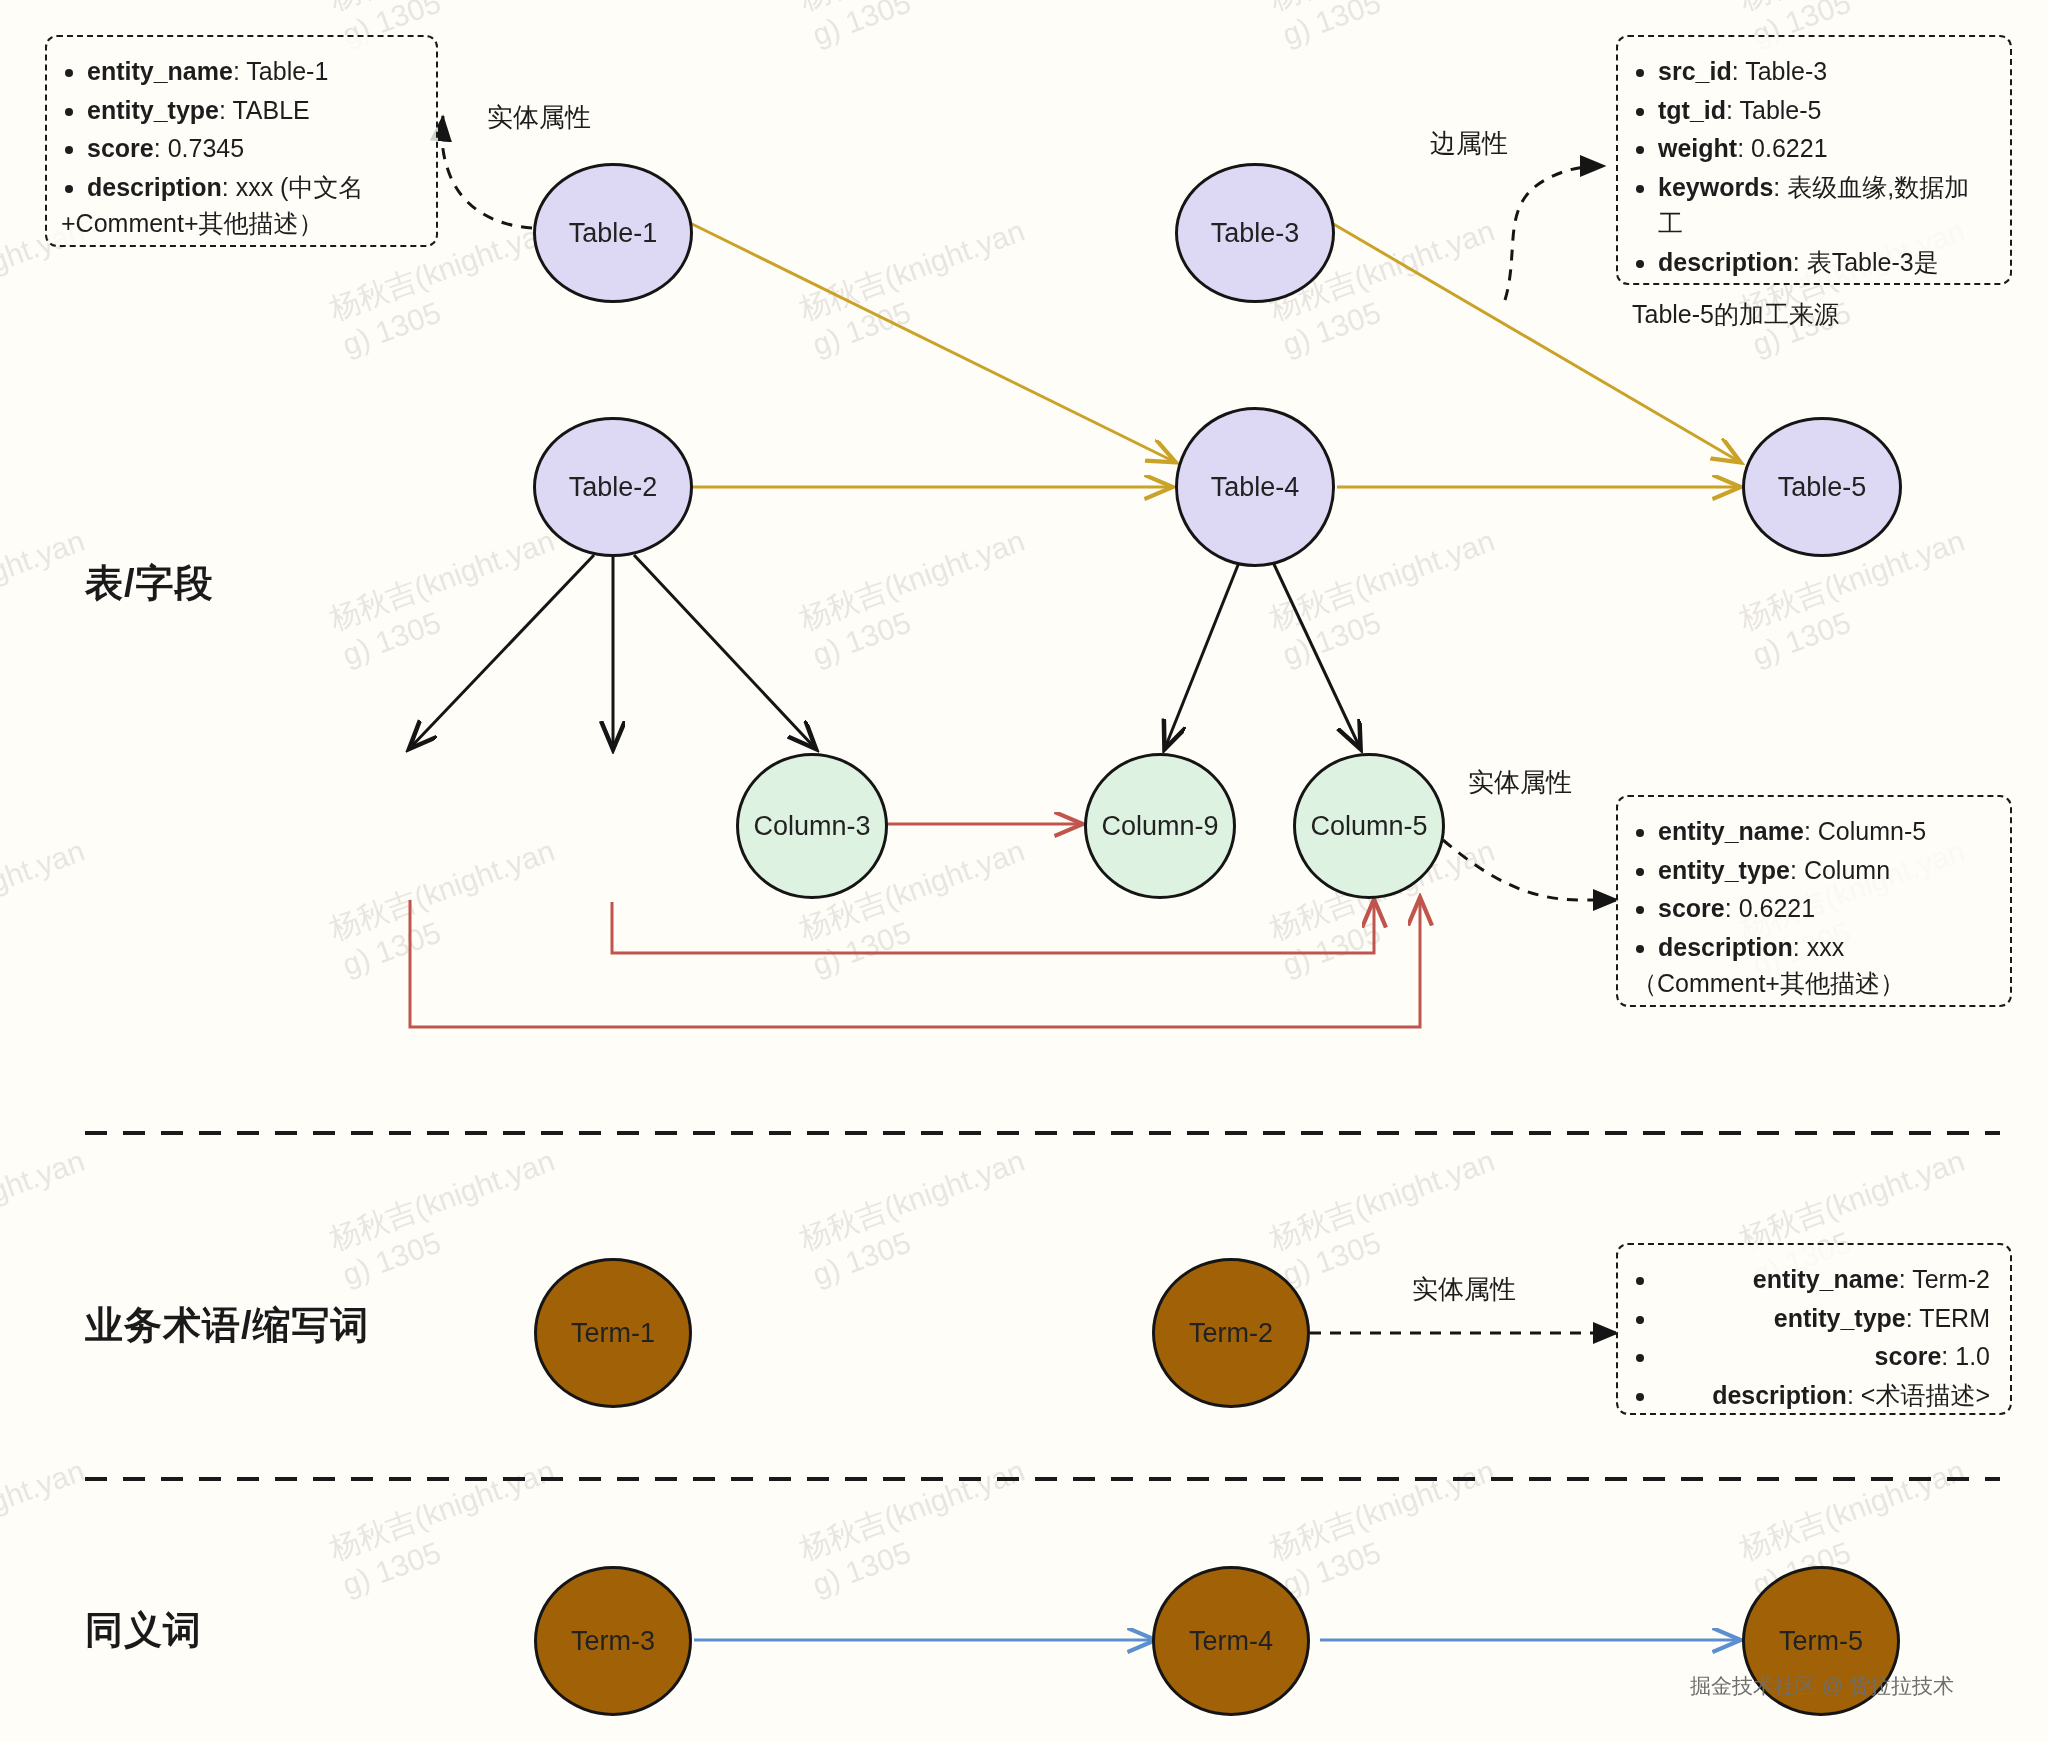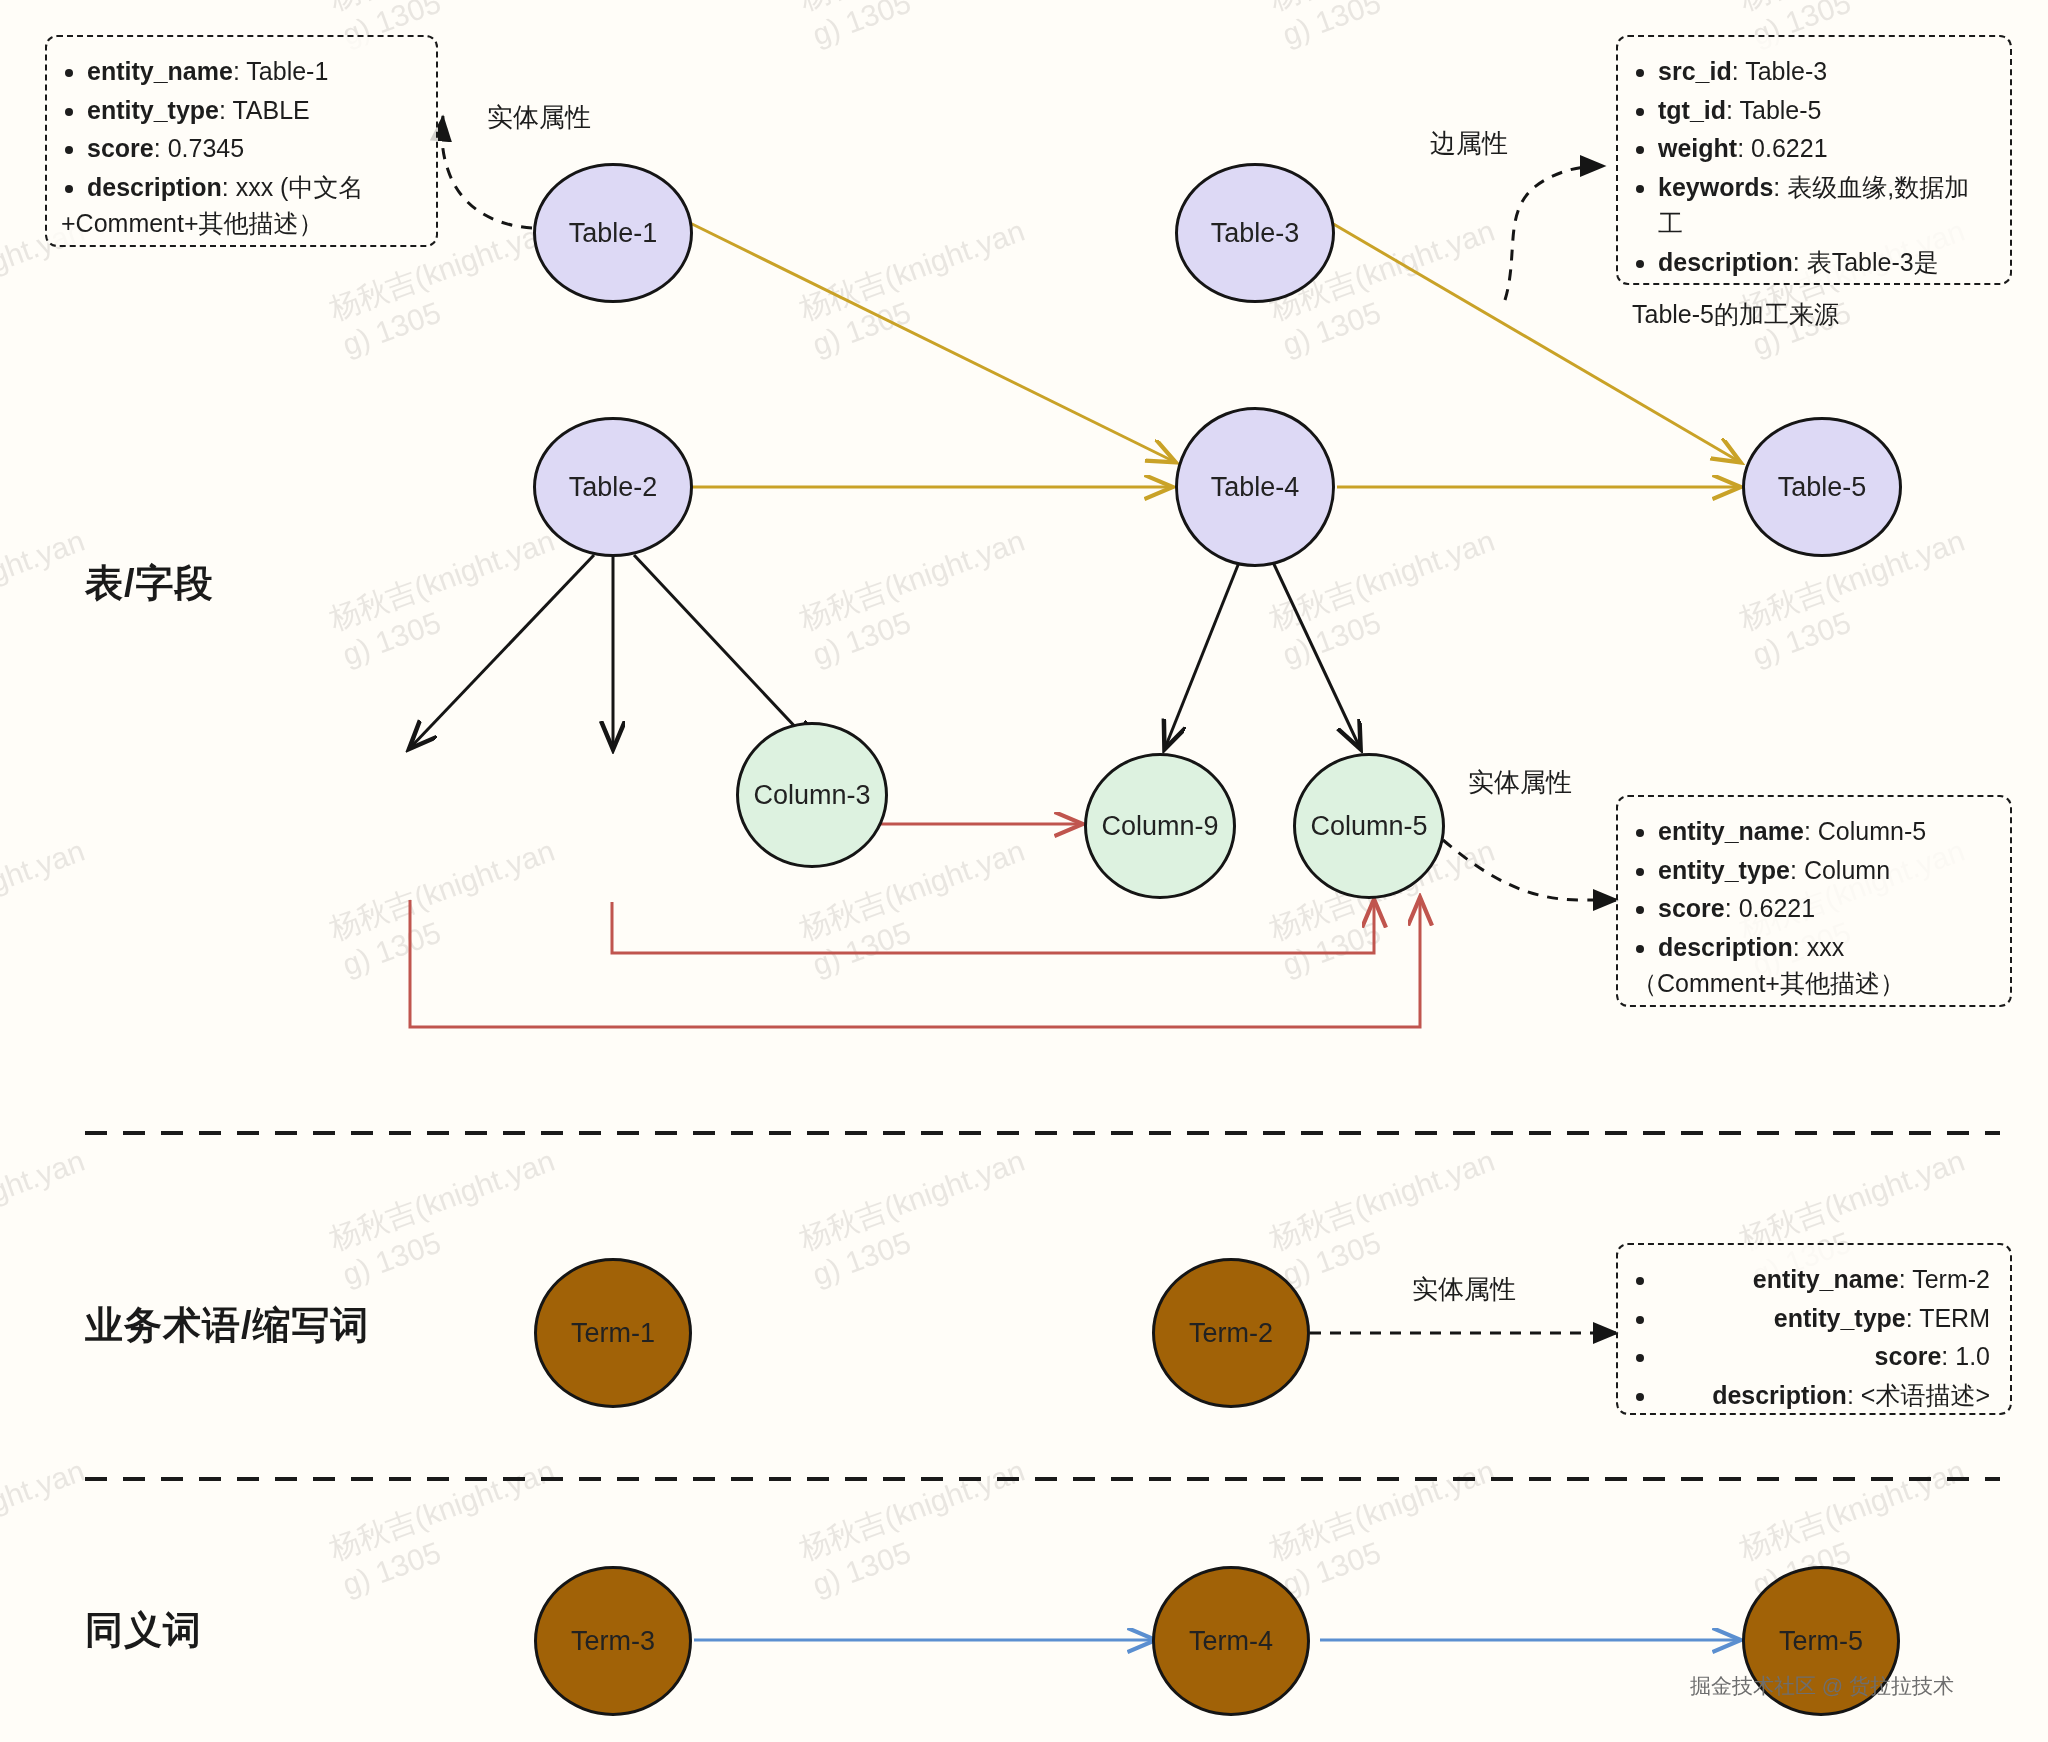--- a/index.html
+++ b/index.html
@@ -165,21 +165,21 @@
   <div class="node n-table" style="left:1175px;top:163px;width:160px;height:140px;">
     <span>Table-3</span>
   </div>
   <div class="node n-table" style="left:1175px;top:407px;width:160px;height:160px;">
     <span>Table-4</span>
   </div>
   <div class="node n-table" style="left:1742px;top:417px;width:160px;height:140px;">
     <span>Table-5</span>
   </div>
 
-  <div class="node n-col" style="left:736px;top:722px;width:152px;height:146px;text-align:right;">
+  <div class="node n-col" style="left:736px;top:753px;width:152px;height:146px;text-align:right;">
     <span>Column-3</span>
   </div>
   <div class="node n-col" style="left:1084px;top:753px;width:152px;height:146px;">
     <span>Column-9</span>
   </div>
   <div class="node n-col" style="left:1293px;top:753px;width:152px;height:146px;">
     <span>Column-5</span>
   </div>
 
   <div class="node n-term" style="left:534px;top:1258px;width:158px;height:150px;">

